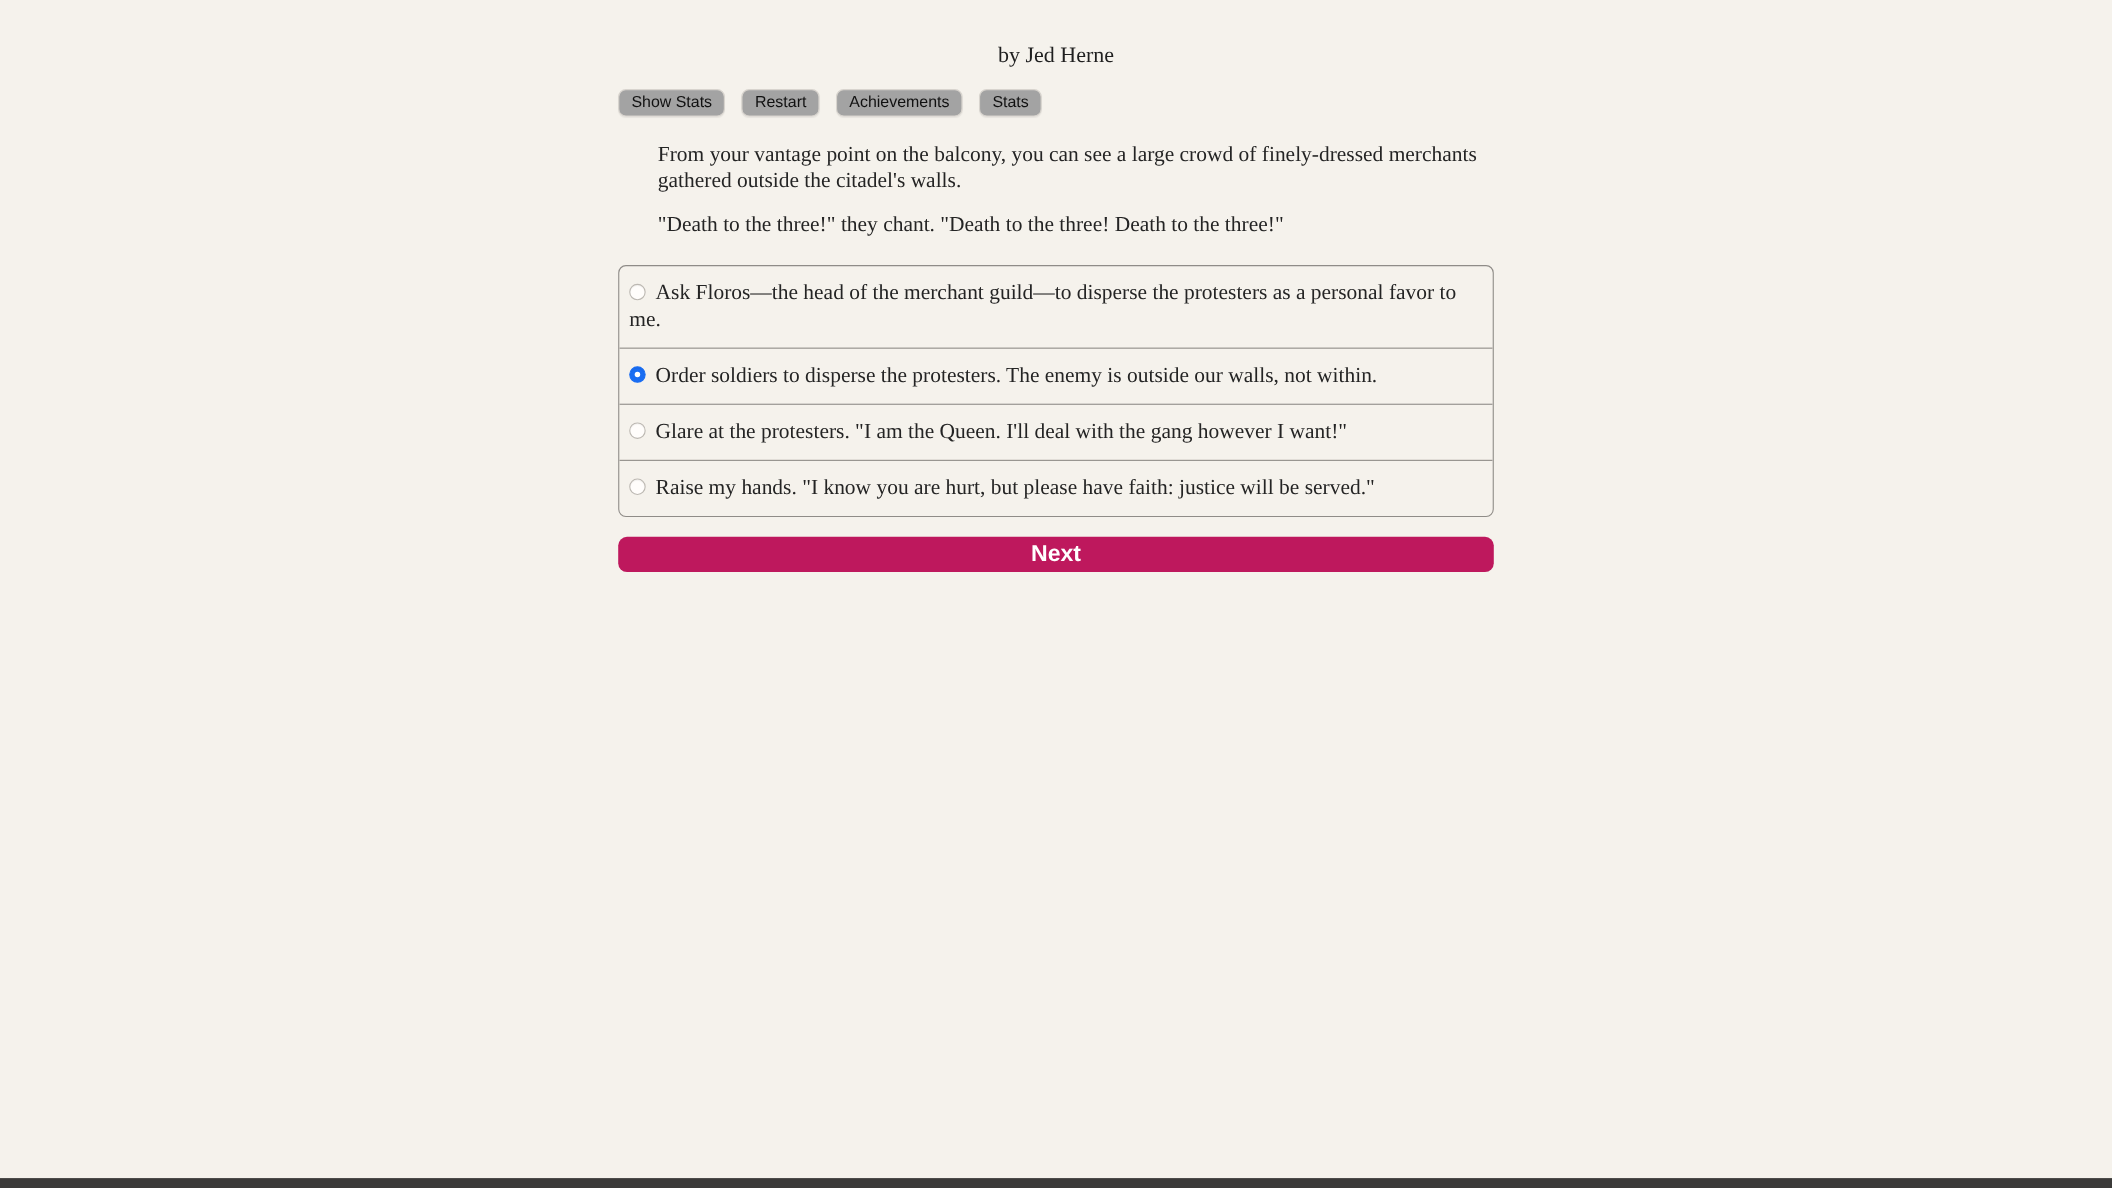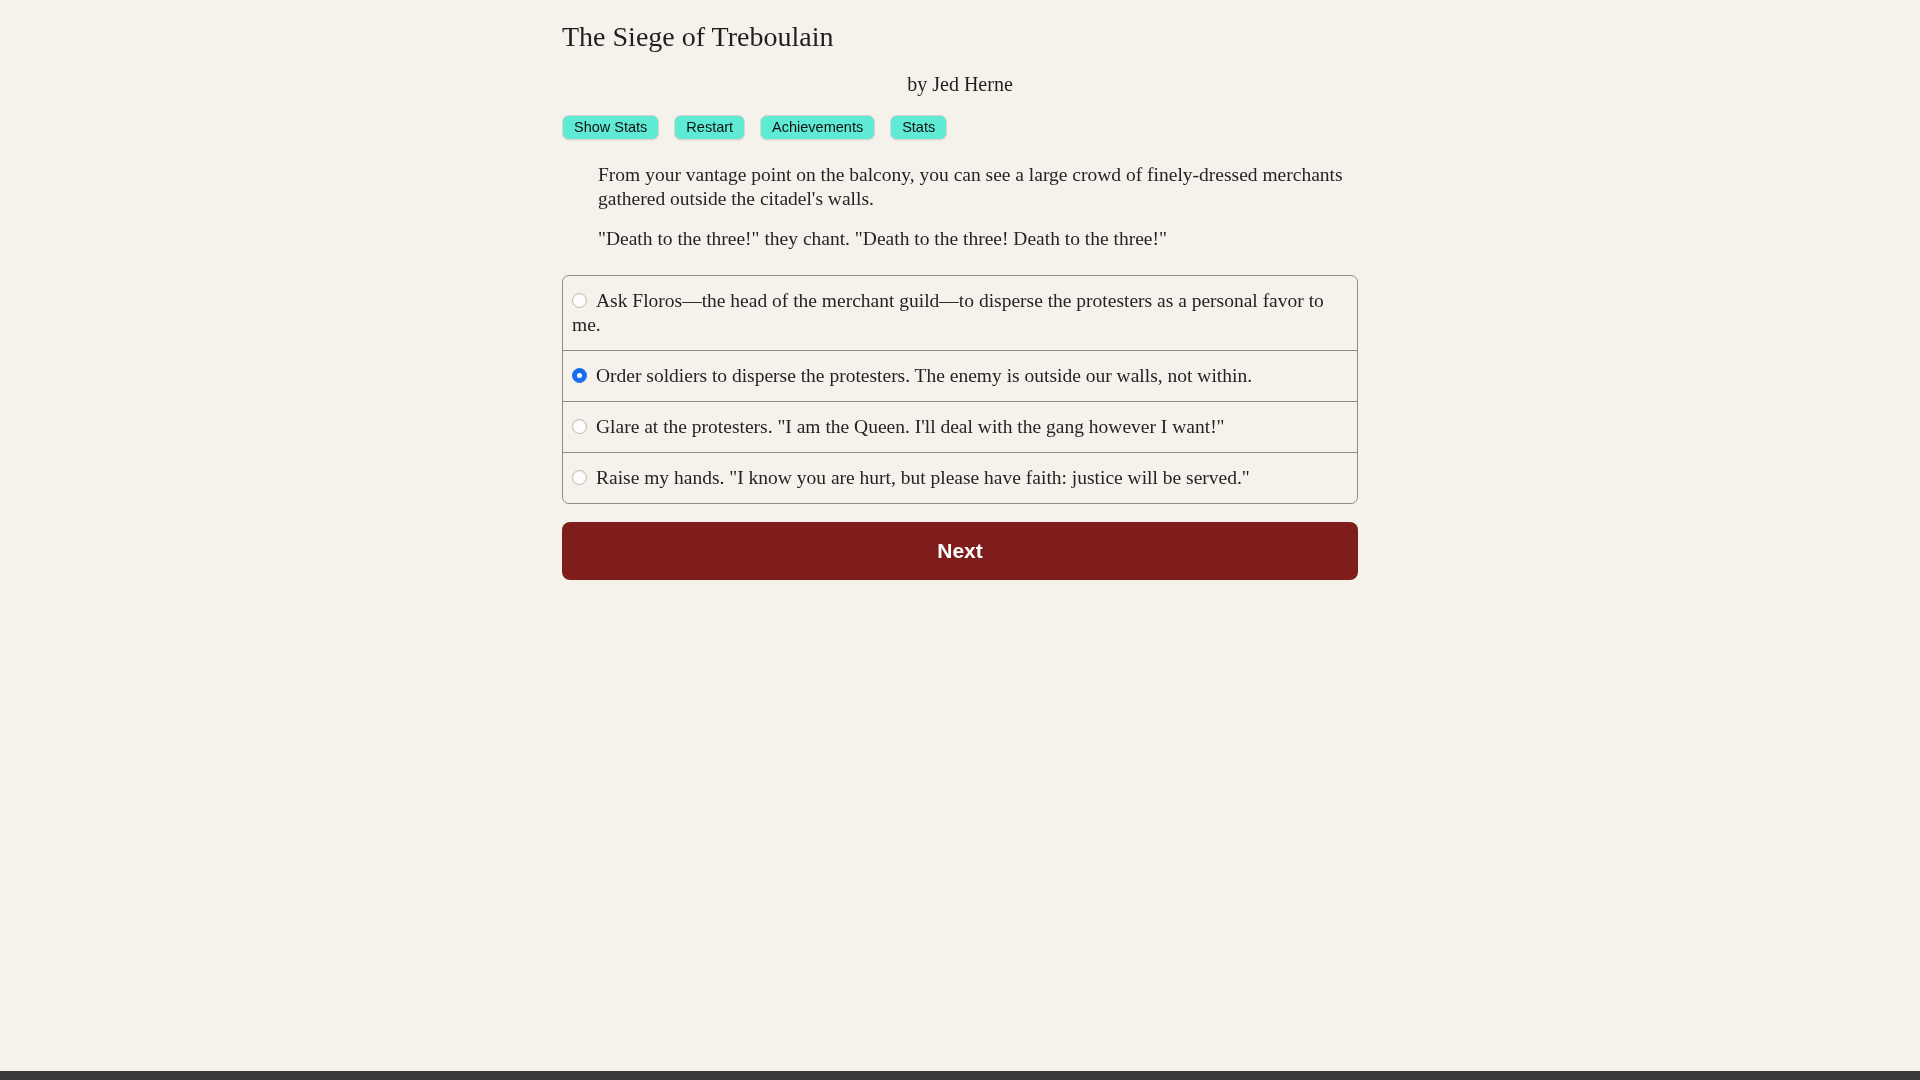--- a/index.html
+++ b/index.html
@@ -31,21 +31,21 @@
   }
   .toolbar {
     display: flex;
     gap: 15px;
     margin-top: 19px;
   }
   .toolbar button {
     font-family: "Liberation Sans", sans-serif;
     font-size: 14.5px;
     color: #111;
-    background: #5eead4;
+    background: #a3a3a3;
     border: 1px solid #d8d4ce;
     border-radius: 7px;
     padding: 3px 11px 4px 11px;
     box-shadow: 0 1px 1px rgba(0,0,0,0.06);
     cursor: pointer;
     line-height: 16px;
   }
   .story { margin-top: 23px; }
   .story p {
     font-size: 19.5px;
@@ -93,22 +93,22 @@
     top: 4px;
     width: 5px;
     height: 5px;
     border-radius: 50%;
     background: #ffffff;
   }
   .next-btn {
     display: block;
     width: 100%;
     margin-top: 18px;
-    height: 58px;
-    background: #7f1d1d;
+    height: 32px;
+    background: #be185d;
     border: none;
     border-radius: 8px;
     color: #ffffff;
     font-family: "Liberation Sans", sans-serif;
     font-weight: bold;
     font-size: 21px;
     cursor: pointer;
   }
   .bottom-bar {
     position: absolute;
@@ -117,21 +117,20 @@
     width: 100%;
     height: 9px;
     background: #3b3a39;
   }
 </style>
 </head>
 <body>
 
 <div class="content">
 
-  <h1 class="title">The Siege of Treboulain</h1>
   <div class="author">by Jed Herne</div>
 
   <div class="toolbar">
     <button>Show Stats</button>
     <button>Restart</button>
     <button>Achievements</button>
     <button>Stats</button>
   </div>
 
   <div class="story">

